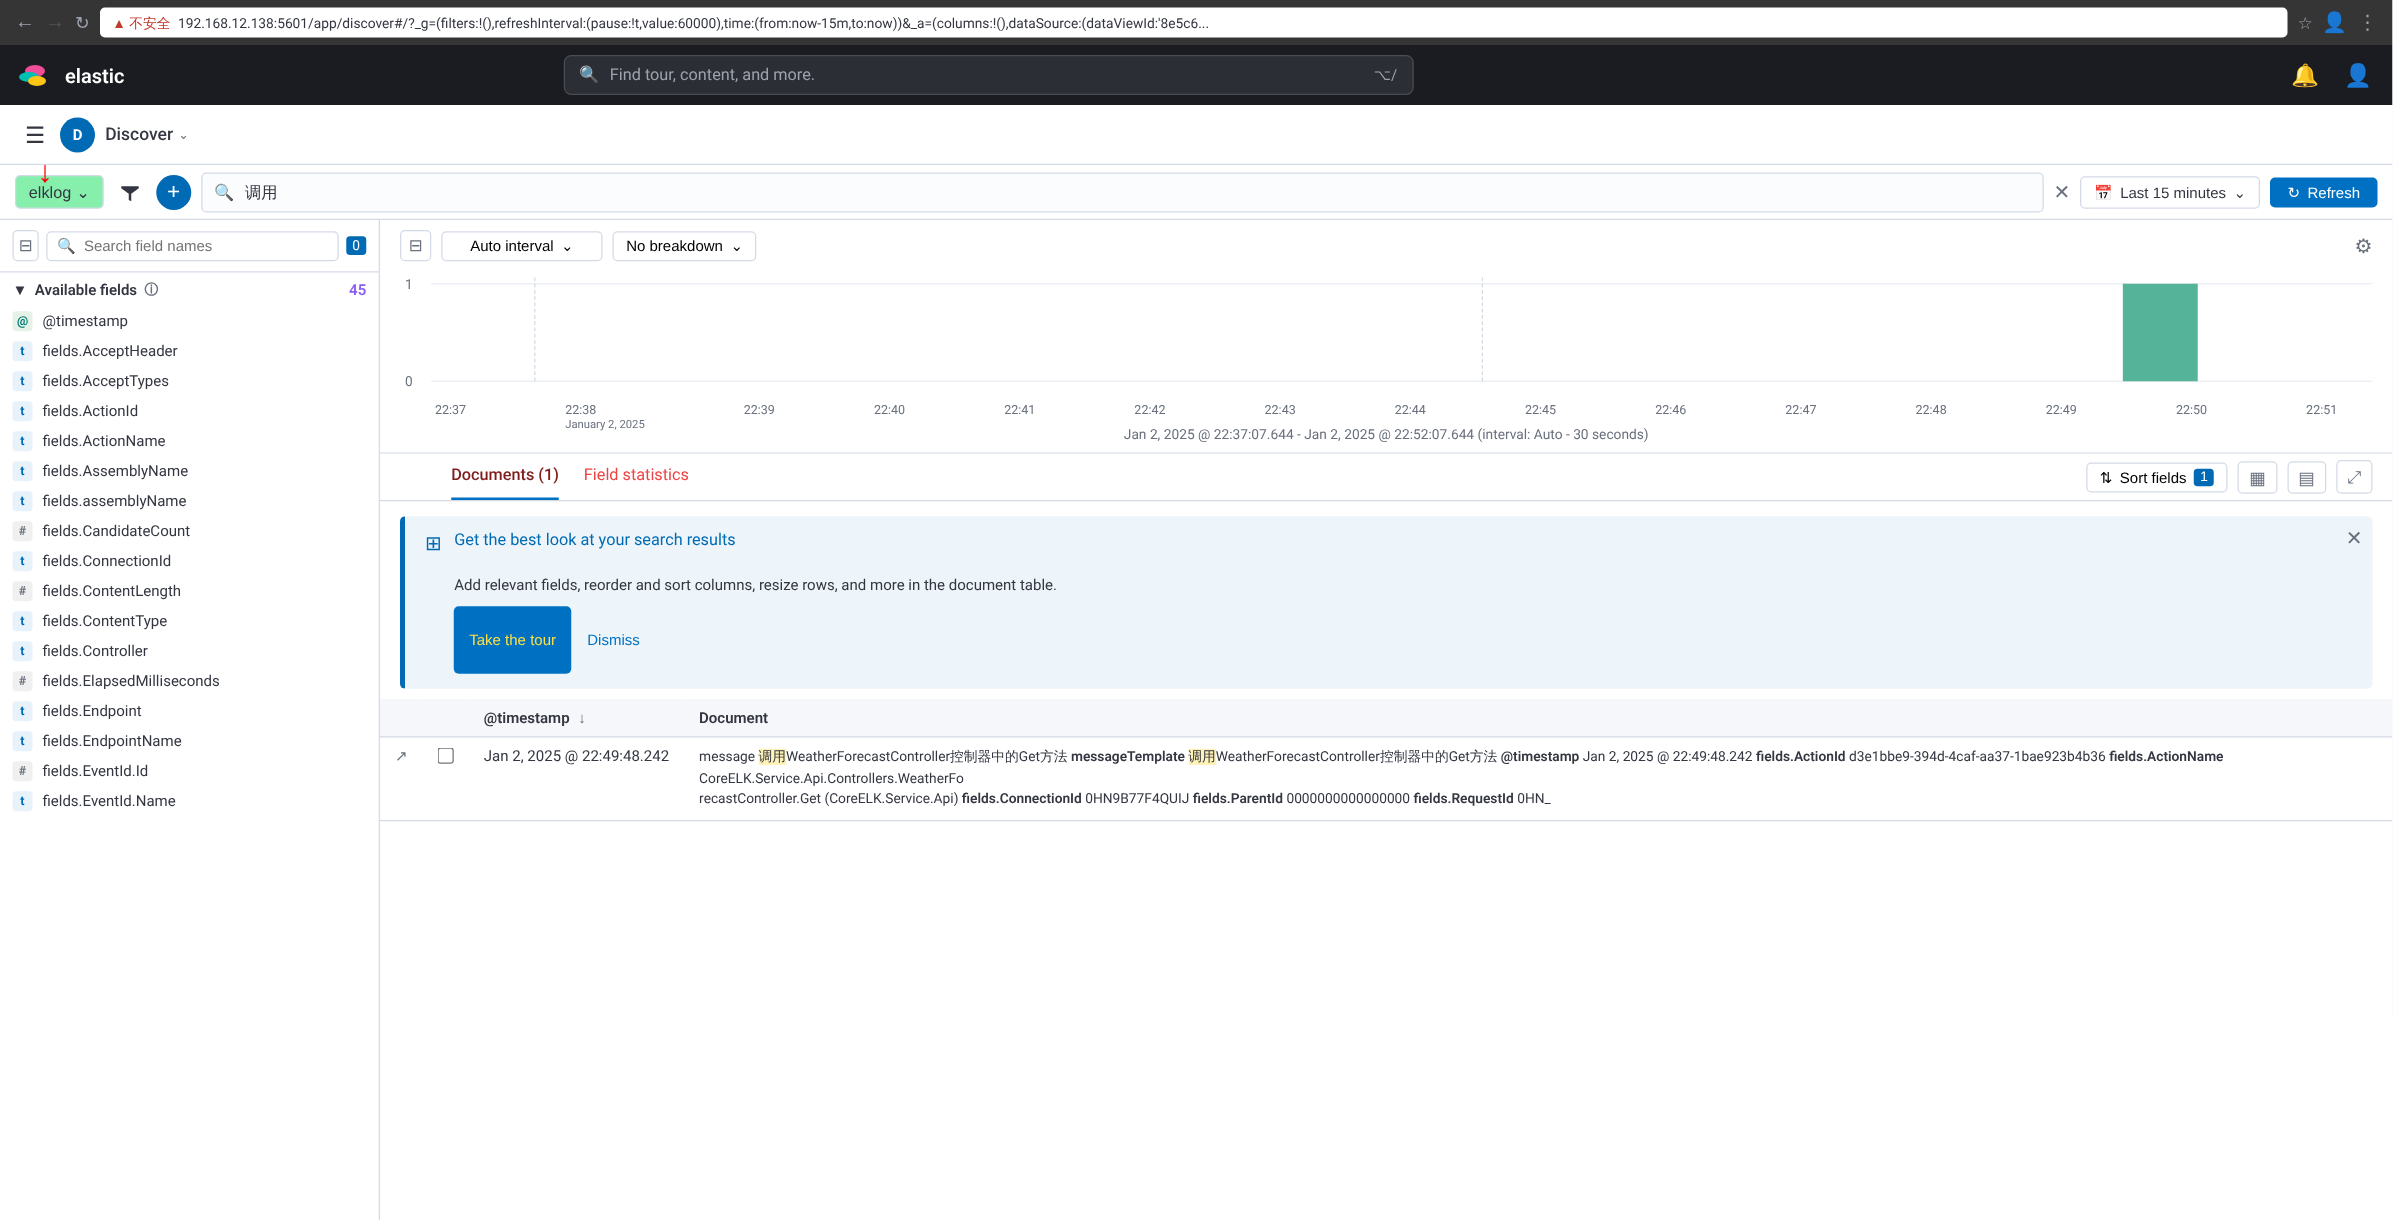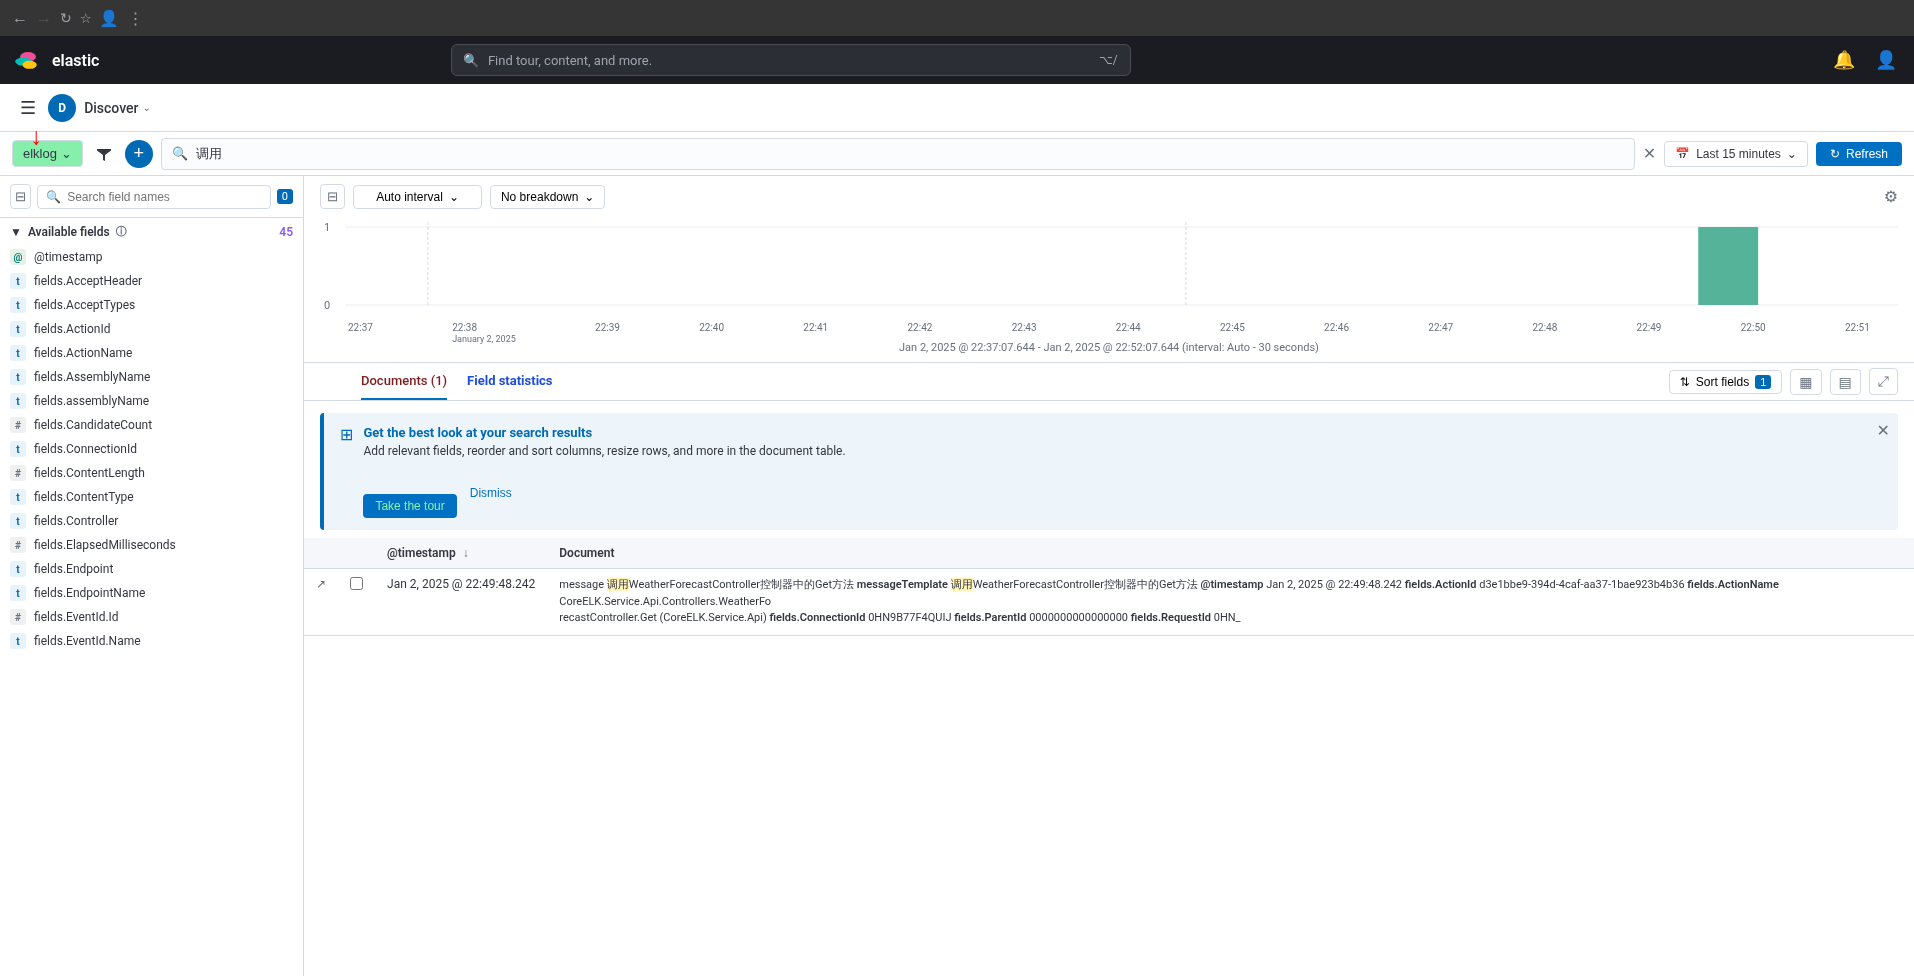--- a/index.html
+++ b/index.html
@@ -67,34 +67,34 @@
     .chart-toggle-btn { background: none; border: 1px solid #d3dae6; border-radius: 4px; padding: 4px 6px; cursor: pointer; color: #69707d; }
     .interval-btn { background: #fff; border: 1px solid #d3dae6; border-radius: 4px; padding: 4px 22px; font-size: 12px; cursor: pointer; display: flex; align-items: center; gap: 6px; }
     .breakdown-btn { background: #fff; border: 1px solid #d3dae6; border-radius: 4px; padding: 4px 10px; font-size: 12px; cursor: pointer; display: flex; align-items: center; gap: 6px; }
     .chart-settings-btn { margin-left: auto; background: none; border: none; cursor: pointer; color: #69707d; font-size: 16px; }
     .chart-area { height: 120px; position: relative; }
     .chart-label { font-size: 11px; color: #69707d; text-align: center; margin-top: 4px; }
 
     
     .documents-area { flex: 1; overflow: hidden; display: flex; flex-direction: column; background: #fff; margin: 0; }
     .docs-tabs { display: flex; align-items: center; padding: 0 16px; border-bottom: 1px solid #d3dae6; background: #fff; }
-    .doc-tab { padding: 10px 0; margin-right: 20px; font-size: 13px; cursor: pointer; border-bottom: 2px solid transparent; color: #1d4ed8; font-weight: bold; }
+    .doc-tab { padding: 10px 0; margin-right: 20px; font-size: 13px; cursor: pointer; border-bottom: 2px solid transparent; color: #ef4444; }
     .doc-tab.active { border-bottom-color: #0071c2; color: #7f1d1d; font-weight: 500; margin-left: 41px; }
     .docs-toolbar { display: flex; align-items: center; margin-left: auto; gap: 8px; }
     .sort-fields-btn { background: none; border: 1px solid #d3dae6; border-radius: 4px; padding: 4px 10px; font-size: 12px; cursor: pointer; display: flex; align-items: center; gap: 6px; }
     .sort-badge { background: #006bb4; color: white; border-radius: 3px; padding: 1px 5px; font-size: 11px; }
     .view-icon-btn { background: none; border: 1px solid #d3dae6; border-radius: 4px; padding: 4px 8px; cursor: pointer; font-size: 14px; color: #69707d; }
 
     
     .info-banner { background: #eef5fa; border-left: 4px solid #006bb4; margin: 12px 16px 0; padding: 12px 16px; border-radius: 4px; display: flex; align-items: flex-start; gap: 10px; position: relative; }
     .info-content { flex: 1; }
-    .info-title { font-size: 13px; font-weight: 700; color: #006bb4; margin-bottom: 4px; }
+    .info-title { font-size: 13px; font-weight: 400; color: #006bb4; margin-bottom: 21px; }
     .info-desc { font-size: 12px; color: #343741; }
     .info-actions { display: flex; gap: 8px; margin-top: 10px; }
-    .take-tour-btn { background: #0071c2; border: none; border-radius: 4px; padding: 5px 12px; font-size: 12px; cursor: pointer; color: #86efac; margin-top: 26px; }
+    .take-tour-btn { background: #0071c2; border: none; border-radius: 4px; padding: 20px 12px; font-size: 12px; cursor: pointer; color: #fde047; }
     .dismiss-btn { background: none; border: none; font-size: 12px; cursor: pointer; color: #0071c2; padding: 5px; }
     .close-banner-btn { background: none; border: none; cursor: pointer; position: absolute; top: 8px; right: 8px; font-size: 16px; color: #69707d; }
 
     
     .table-container { flex: 1; overflow-y: auto; margin-top: 8px; }
     .results-table { width: 100%; border-collapse: collapse; }
     .results-table th { background: #f5f7fa; border-bottom: 1px solid #d3dae6; padding: 8px 12px; font-size: 12px; font-weight: 600; color: #343741; text-align: left; white-space: nowrap; }
     .results-table td { border-bottom: 1px solid #d3dae6; padding: 8px 12px; font-size: 12px; color: #343741; vertical-align: top; }
     .expand-icon { color: #69707d; cursor: pointer; font-size: 12px; }
     .checkbox { cursor: pointer; }
@@ -111,20 +111,24 @@
     ::-webkit-scrollbar-track { background: #f5f7fa; }
     ::-webkit-scrollbar-thumb { background: #d3dae6; border-radius: 3px; }
   </style>
 </head>
 <body>
 
 <div style="background:#353535; height:36px; display:flex; align-items:center; padding:0 12px; gap:8px;">
   <button style="background:none;border:none;color:#9da3ae;cursor:pointer;font-size:16px;">←</button>
   <button style="background:none;border:none;color:#555;cursor:pointer;font-size:16px;">→</button>
   <button style="background:none;border:none;color:#9da3ae;cursor:pointer;font-size:14px;">↻</button>
+  <div style="background:#fff; flex:1; border-radius:4px; height:24px; display:flex; align-items:center; padding:0 10px; gap:6px;">
+    <span style="color:#c0392b; font-size:11px;">▲ 不安全</span>
+    <span style="font-size:11px; color:#343741; overflow:hidden; text-overflow:ellipsis; white-space:nowrap;">192.168.12.138:5601/app/discover#/?_g=(filters:!(),refreshInterval:(pause:!t,value:60000),time:(from:now-15m,to:now))&amp;_a=(columns:!(),dataSource:(dataViewId:'8e5c6...</span>
+  </div>
   <button style="background:none;border:none;color:#9da3ae;cursor:pointer;">☆</button>
   <button style="background:none;border:none;color:#9da3ae;cursor:pointer;font-size:16px;">👤</button>
   <button style="background:none;border:none;color:#9da3ae;cursor:pointer;font-size:16px;">⋮</button>
 </div>
 
 <div class="top-nav">
   <div class="elastic-logo">
     <svg class="elastic-logo-icon" viewBox="0 0 40 40" fill="none">
       <circle cx="20" cy="20" r="18" fill="#1a1c21"></circle>
       <ellipse cx="20" cy="16" rx="10" ry="6" fill="#f04e98"></ellipse>

